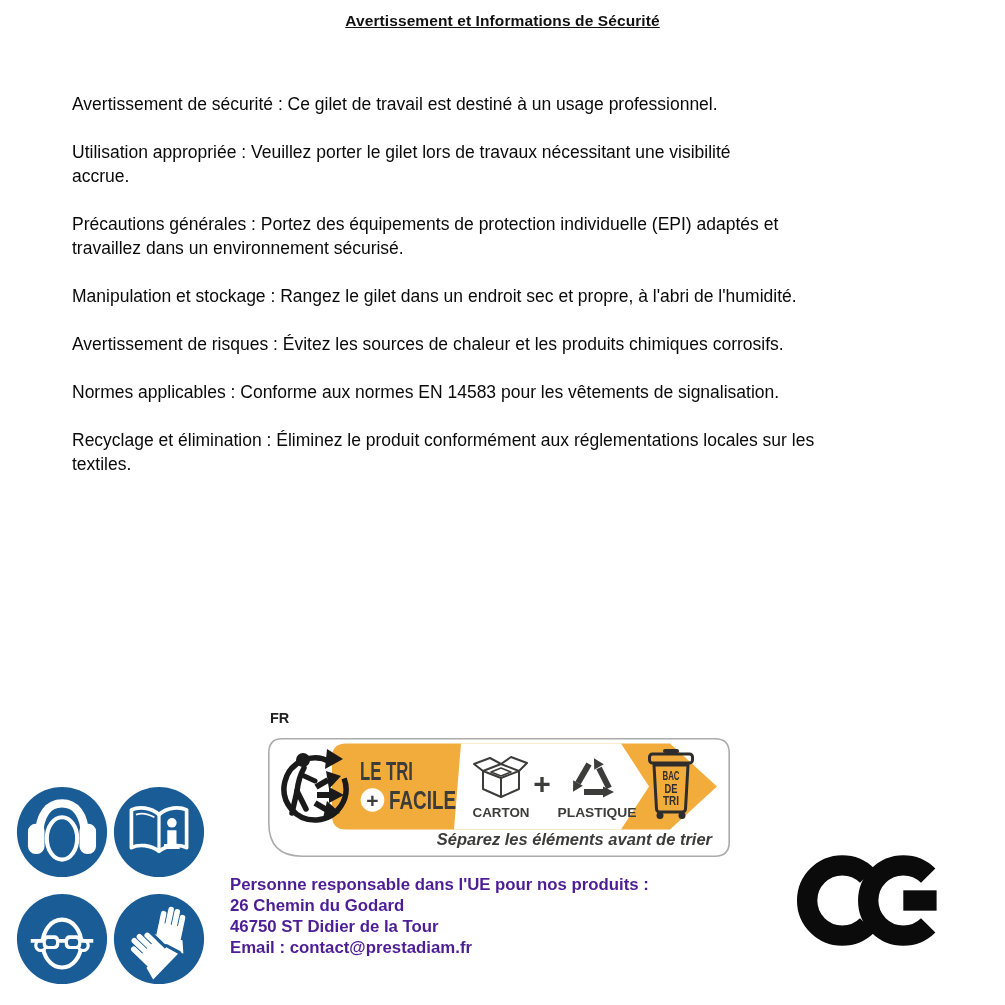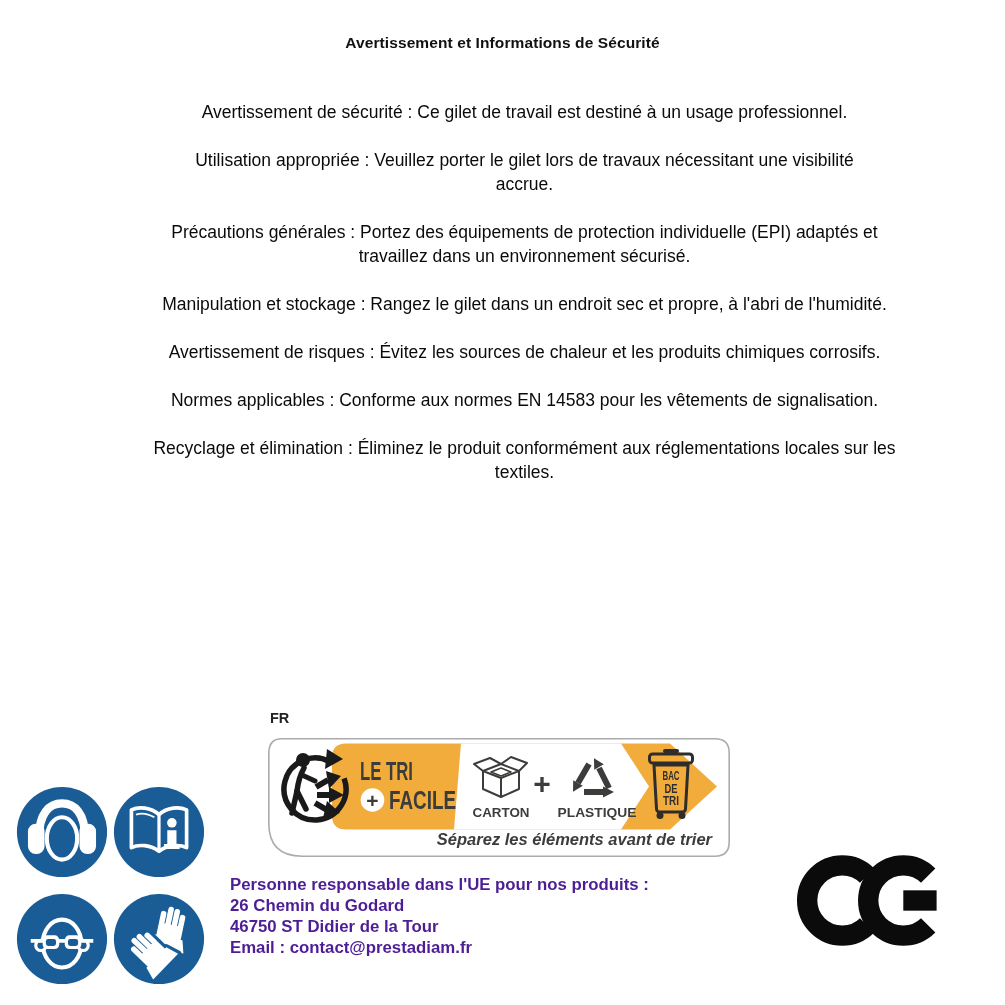--- a/index.html
+++ b/index.html
@@ -6,39 +6,39 @@
   .page{
     position:relative;
     width:1005px;height:1005px;
     background:#ffffff;
     font-family:"Liberation Sans", sans-serif;
     color:#000;
     overflow:hidden;
   }
   .title{
     margin:0;
-    padding-top:34px;
+    padding-top:12px;
     text-align:center;
     font-size:15.5px;
     font-weight:bold;
     color:#111;
     letter-spacing:.1px;
+    text-decoration:underline;
   }
   .body-text{
     position:absolute;
     left:72px;top:84px;
     width:905px;
   }
   .body-text p{
-    margin:16px 0 24px 0;
+    margin:8px 0 24px 0;
     font-size:17.5px;
     line-height:24px;
     white-space:pre-line;
     color:#0a0a0a;
-    text-align:center;
   }
   
   .picto-grid{
     position:absolute;
     left:16px;top:786px;
     display:grid;
     grid-template-columns:92px 92px;
     grid-template-rows:92px 92px;
     column-gap:5px;row-gap:15px;
   }

